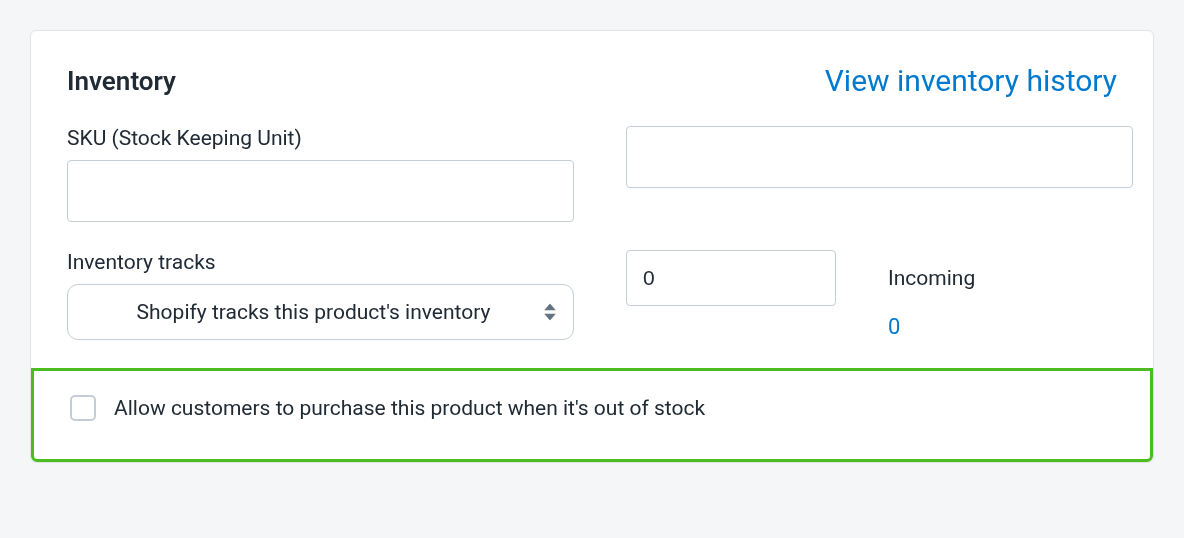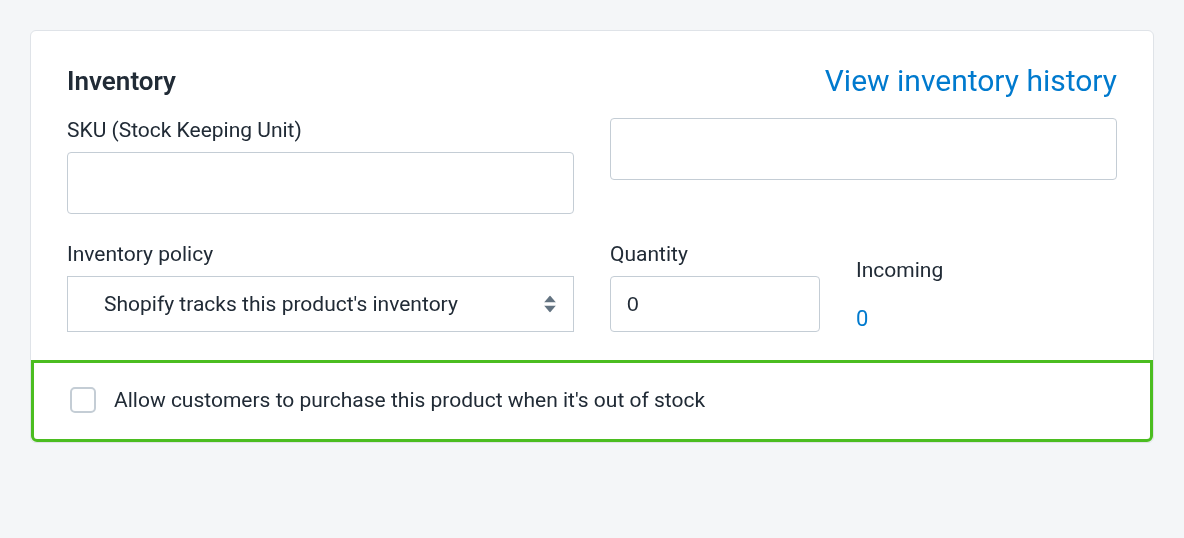--- a/index.html
+++ b/index.html
@@ -18,36 +18,36 @@
       background: #ffffff;
       border: 1px solid #dfe3e8;
       border-radius: 6px;
       padding: 32px 36px 0 36px;
       position: relative;
     }
     .card-header {
       display: flex;
       justify-content: space-between;
       align-items: center;
-      margin-bottom: 20px;
+      margin-bottom: 28px;
     }
     .card-title {
       font-size: 26px;
       font-weight: 600;
       color: #212b36;
     }
     .card-link {
       font-size: 30px;
       color: #007ace;
       text-decoration: none;
       cursor: pointer;
     }
     .row {
       display: flex;
-      gap: 36px;
+      gap: 52px;
       margin-bottom: 28px;
     }
     .field {
       flex: 1;
       display: flex;
       flex-direction: column;
     }
     .field-half {
       flex: 0 0 calc(50% - 18px);
     }
@@ -75,31 +75,32 @@
       width: 100%;
     }
     .select-wrapper {
       position: relative;
       height: 56px;
     }
     .select-input {
       width: 100%;
       height: 56px;
       border: 1px solid #c4cdd5;
-      border-radius: 0;
+      border-radius: 11px;
       padding: 0 50px 0 36px;
       font-size: 21px;
       color: #212b36;
       background: #ffffff;
       appearance: none;
       cursor: pointer;
       white-space: nowrap;
       overflow: hidden;
       text-overflow: clip;
       line-height: 54px;
+      text-align: center;
     }
     .select-arrow {
       position: absolute;
       right: 18px;
       top: 50%;
       transform: translateY(-50%);
       display: flex;
       flex-direction: column;
       gap: 3px;
       pointer-events: none;
@@ -112,21 +113,21 @@
     .incoming-value {
       font-size: 22px;
       color: #007ace;
       padding-top: 14px;
       cursor: pointer;
     }
     .highlight-box {
       border: 3px solid #4bbd20;
       margin-left: -36px;
       margin-right: -36px;
-      padding: 24px 36px 26px 36px;
+      padding: 24px 36px 38px 36px;
       border-bottom-left-radius: 6px;
       border-bottom-right-radius: 6px;
     }
     .checkbox-row {
       display: flex;
       align-items: center;
       gap: 18px;
     }
     .checkbox {
       width: 26px;
@@ -157,35 +158,34 @@
       <label class="field-label">SKU (Stock Keeping Unit)</label>
       <input type="text" class="text-input" value="" style="">
     </div>
     <div class="field field-half">
       <input type="text" class="text-input" value="" style="">
     </div>
   </div>
 
   <div class="row">
     <div class="field field-half">
-      <label class="field-label">Inventory policy</label>
+      <label class="field-label">Inventory tracks</label>
       <div class="select-wrapper">
         <div class="select-input">Shopify tracks this product's inventory</div>
         <span class="select-arrow">
           <svg viewBox="0 0 12 7">
               <path d="M6 0 L12 7 L0 7 Z"></path>
             </svg>
           <svg viewBox="0 0 12 7">
               <path d="M0 0 L12 0 L6 7 Z"></path>
             </svg>
         </span>
       </div>
     </div>
     <div class="field field-qty">
-      <label class="field-label">Quantity</label>
       <input type="text" class="text-input" style="height: 56px;" value="0">
     </div>
     <div class="field field-incoming">
       <label class="field-label">Incoming</label>
       <a class="incoming-value">0</a>
     </div>
   </div>
 
   <div class="highlight-box">
     <div class="checkbox-row">

